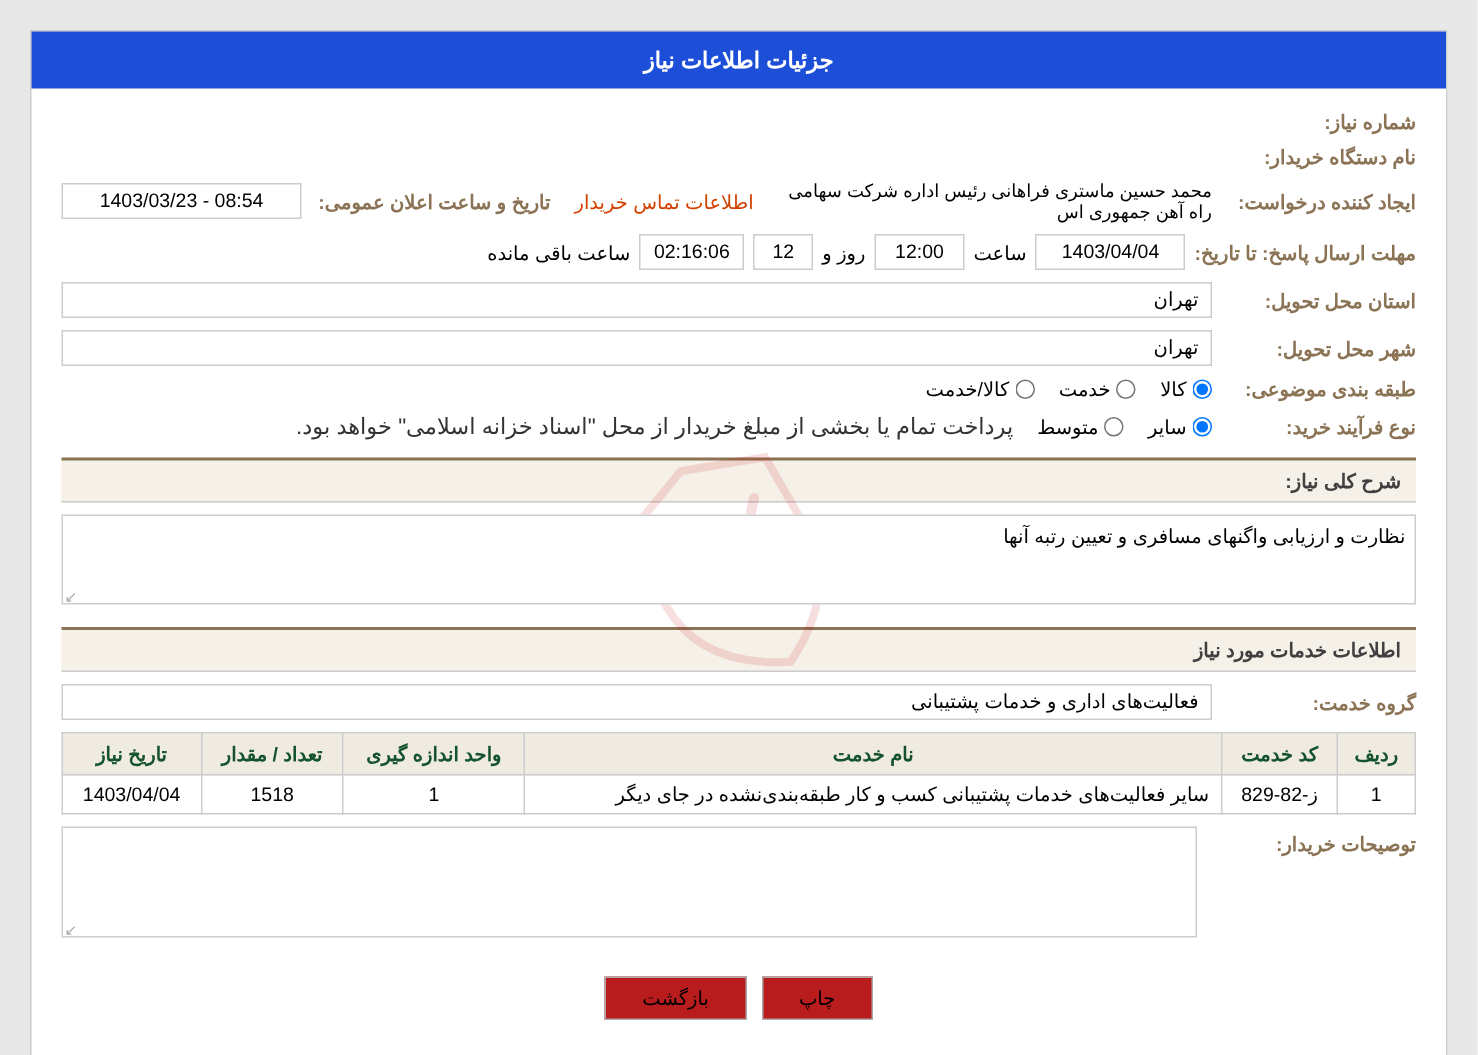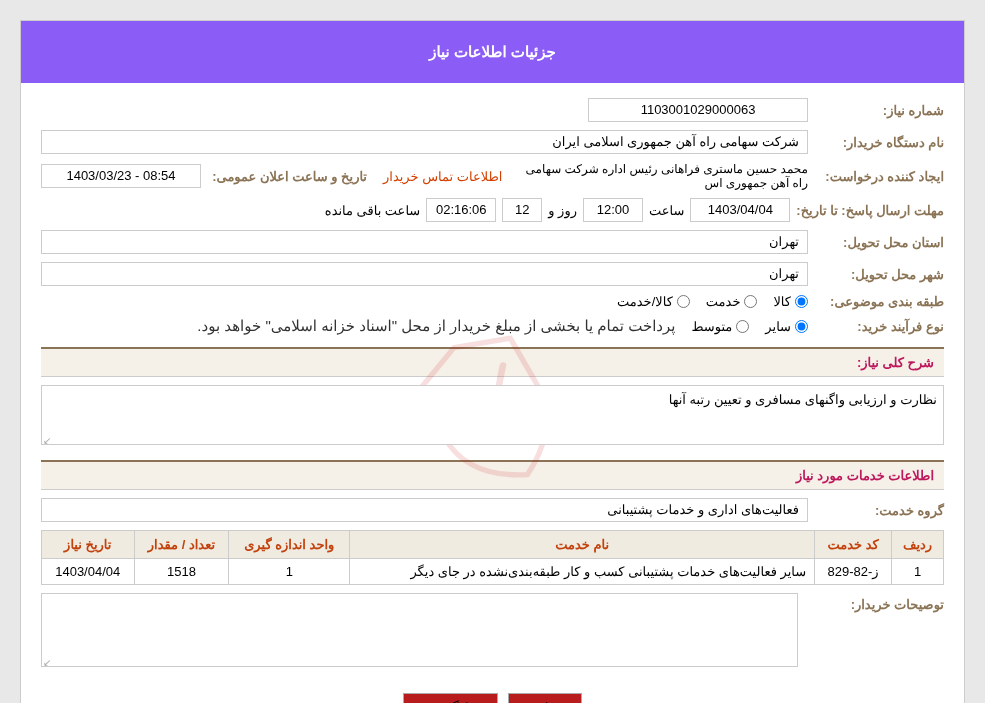--- a/index.html
+++ b/index.html
@@ -10,24 +10,24 @@
       direction: rtl;
       padding: 20px;
     }
     .main-container {
       background: #fff;
       border: 1px solid #ccc;
       max-width: 950px;
       margin: 0 auto;
     }
     .page-header {
-      background: #8b5cf6;
+      background: #1d4ed8;
       color: #fff;
       text-align: center;
-      padding: 22px;
+      padding: 10px;
       font-size: 15px;
       font-weight: bold;
     }
     .content {
       padding: 15px 20px;
     }
     .form-row {
       display: flex;
       align-items: center;
       margin-bottom: 8px;
@@ -47,21 +47,21 @@
       min-height: 24px;
       flex: 1;
       text-align: right;
     }
     .section-header {
       background: #f5f0e8;
       border-top: 2px solid #8B7355;
       border-bottom: 1px solid #ccc;
       padding: 6px 10px;
       font-weight: bold;
-      color: #be185d;
+      color: #404040;
       margin: 12px 0 8px 0;
       text-align: right;
     }
     .small-box {
       border: 1px solid #ccc;
       padding: 3px 8px;
       background: #fff;
       min-height: 24px;
       text-align: center;
     }
@@ -98,21 +98,21 @@
       width: 100%;
       border-collapse: collapse;
       margin: 8px 0;
     }
     .table-container th {
       background: #f0ebe0;
       border: 1px solid #ccc;
       padding: 6px 8px;
       text-align: center;
       font-weight: bold;
-      color: #c2410c;
+      color: #14532d;
     }
     .table-container td {
       border: 1px solid #ccc;
       padding: 5px 8px;
       text-align: center;
     }
     .table-container tr:nth-child(even) td {
       background: #fafaf8;
     }
     .buttons-row {
@@ -178,27 +178,25 @@
 
     <div class="watermark">
       <svg width="160" height="160" viewBox="0 0 100 120">
         <path d="M50 5 L90 20 L90 60 Q90 95 50 115 Q10 95 10 60 L10 20 Z" fill="none" stroke="#c00" stroke-width="4"></path>
         <path d="M30 60 Q40 75 50 65 Q70 40 75 35" fill="none" stroke="#c00" stroke-width="5" stroke-linecap="round"></path>
       </svg>
     </div>
 
     <div class="form-row">
       <span class="label">شماره نیاز:</span>
-      <div class="value-box" style="max-width:220px;text-align:center;direction:ltr;">1103001029000063</div>
       <div style="flex:1;"></div>
     </div>
 
     <div class="form-row">
       <span class="label">نام دستگاه خریدار:</span>
-      <div class="value-box">شرکت سهامی راه آهن جمهوری اسلامی ایران</div>
     </div>
 
     <div class="form-row">
       <span class="label">ایجاد کننده درخواست:</span>
       <div style="flex:1; display:flex; align-items:center; gap:6px;">
         <span style="flex:1; font-size:12px;">محمد حسین ماستری فراهانی رئیس اداره شرکت سهامی راه آهن جمهوری اس</span>
         <a class="contact-link" href="#">اطلاعات تماس خریدار</a>
       </div>
       <span class="label" style="min-width:160px; margin-right:10px;">تاریخ و ساعت اعلان عمومی:</span>
       <div class="small-box" style="min-width:160px; direction:ltr;">1403/03/23 - 08:54</div>

